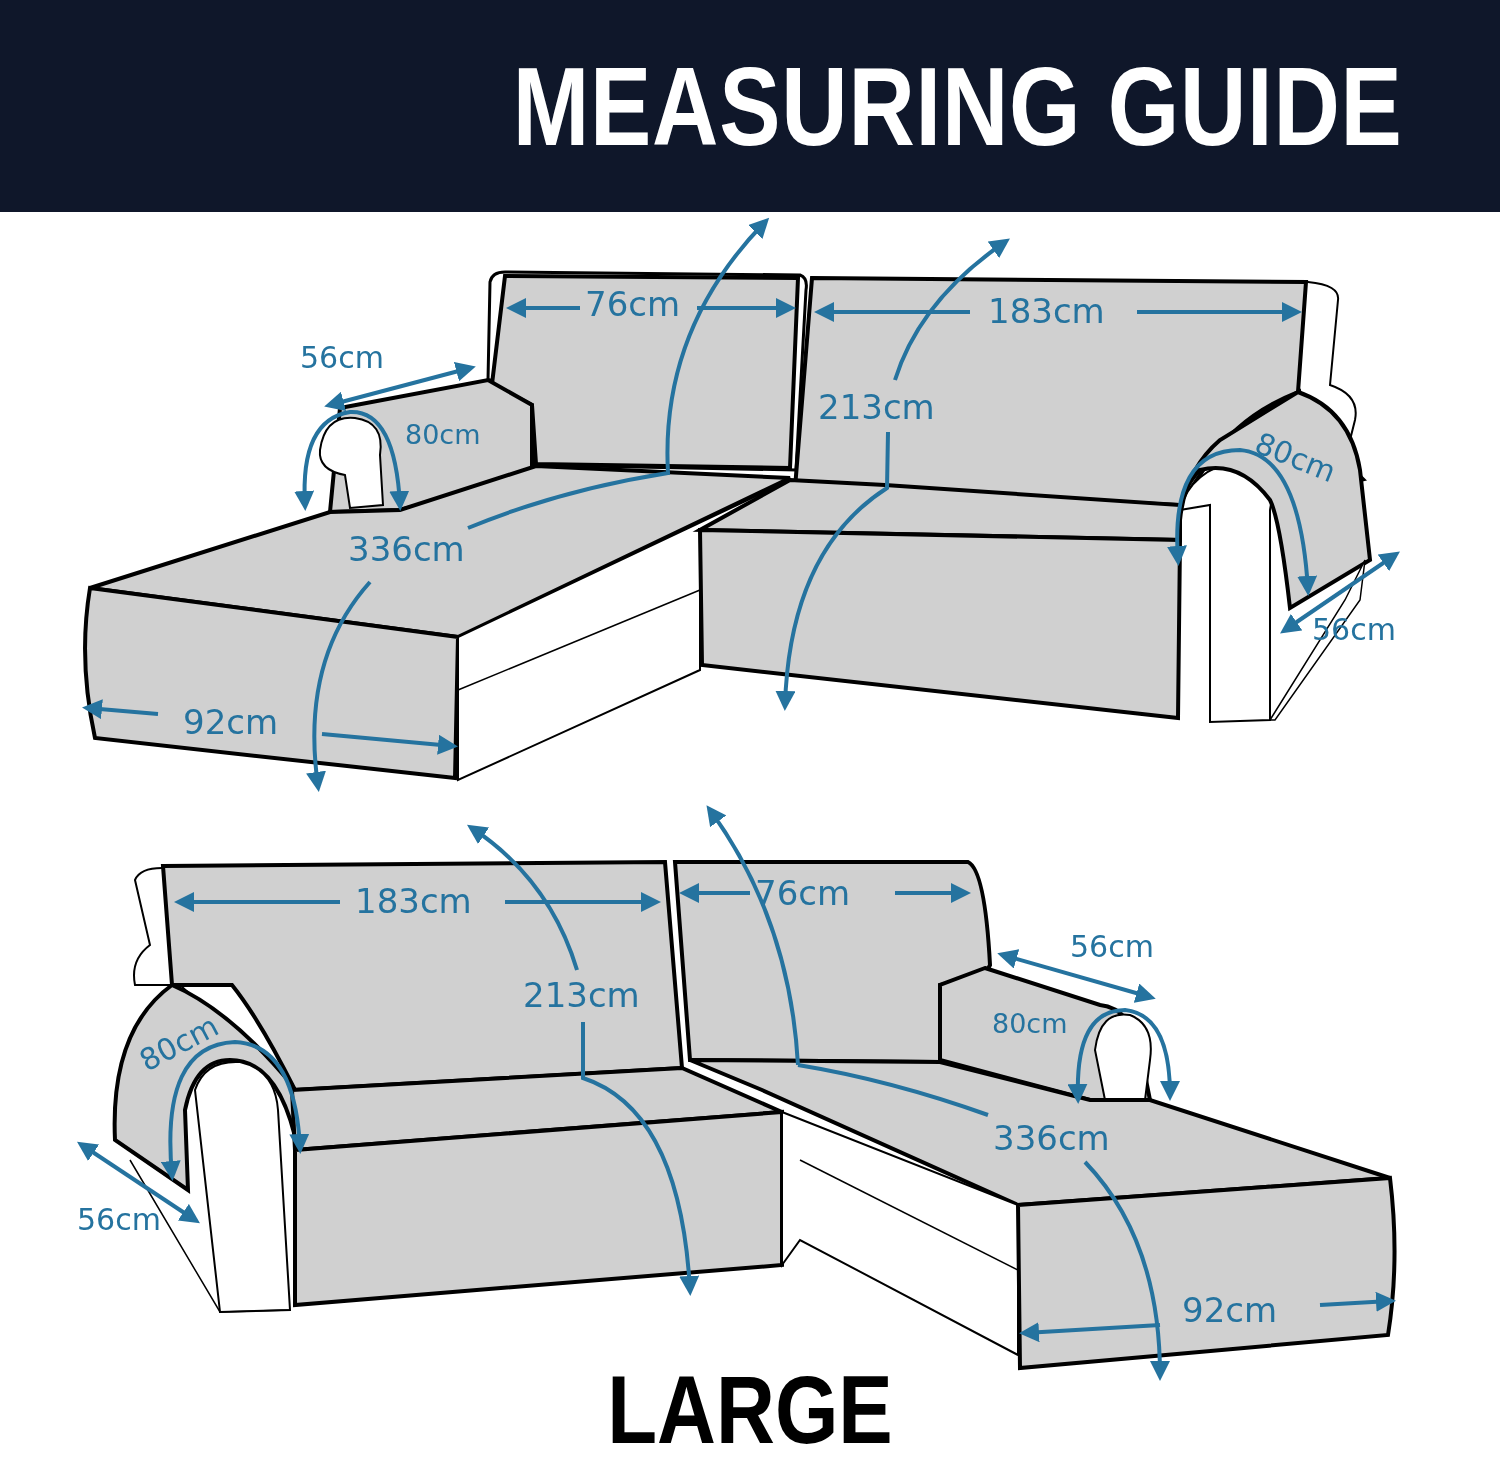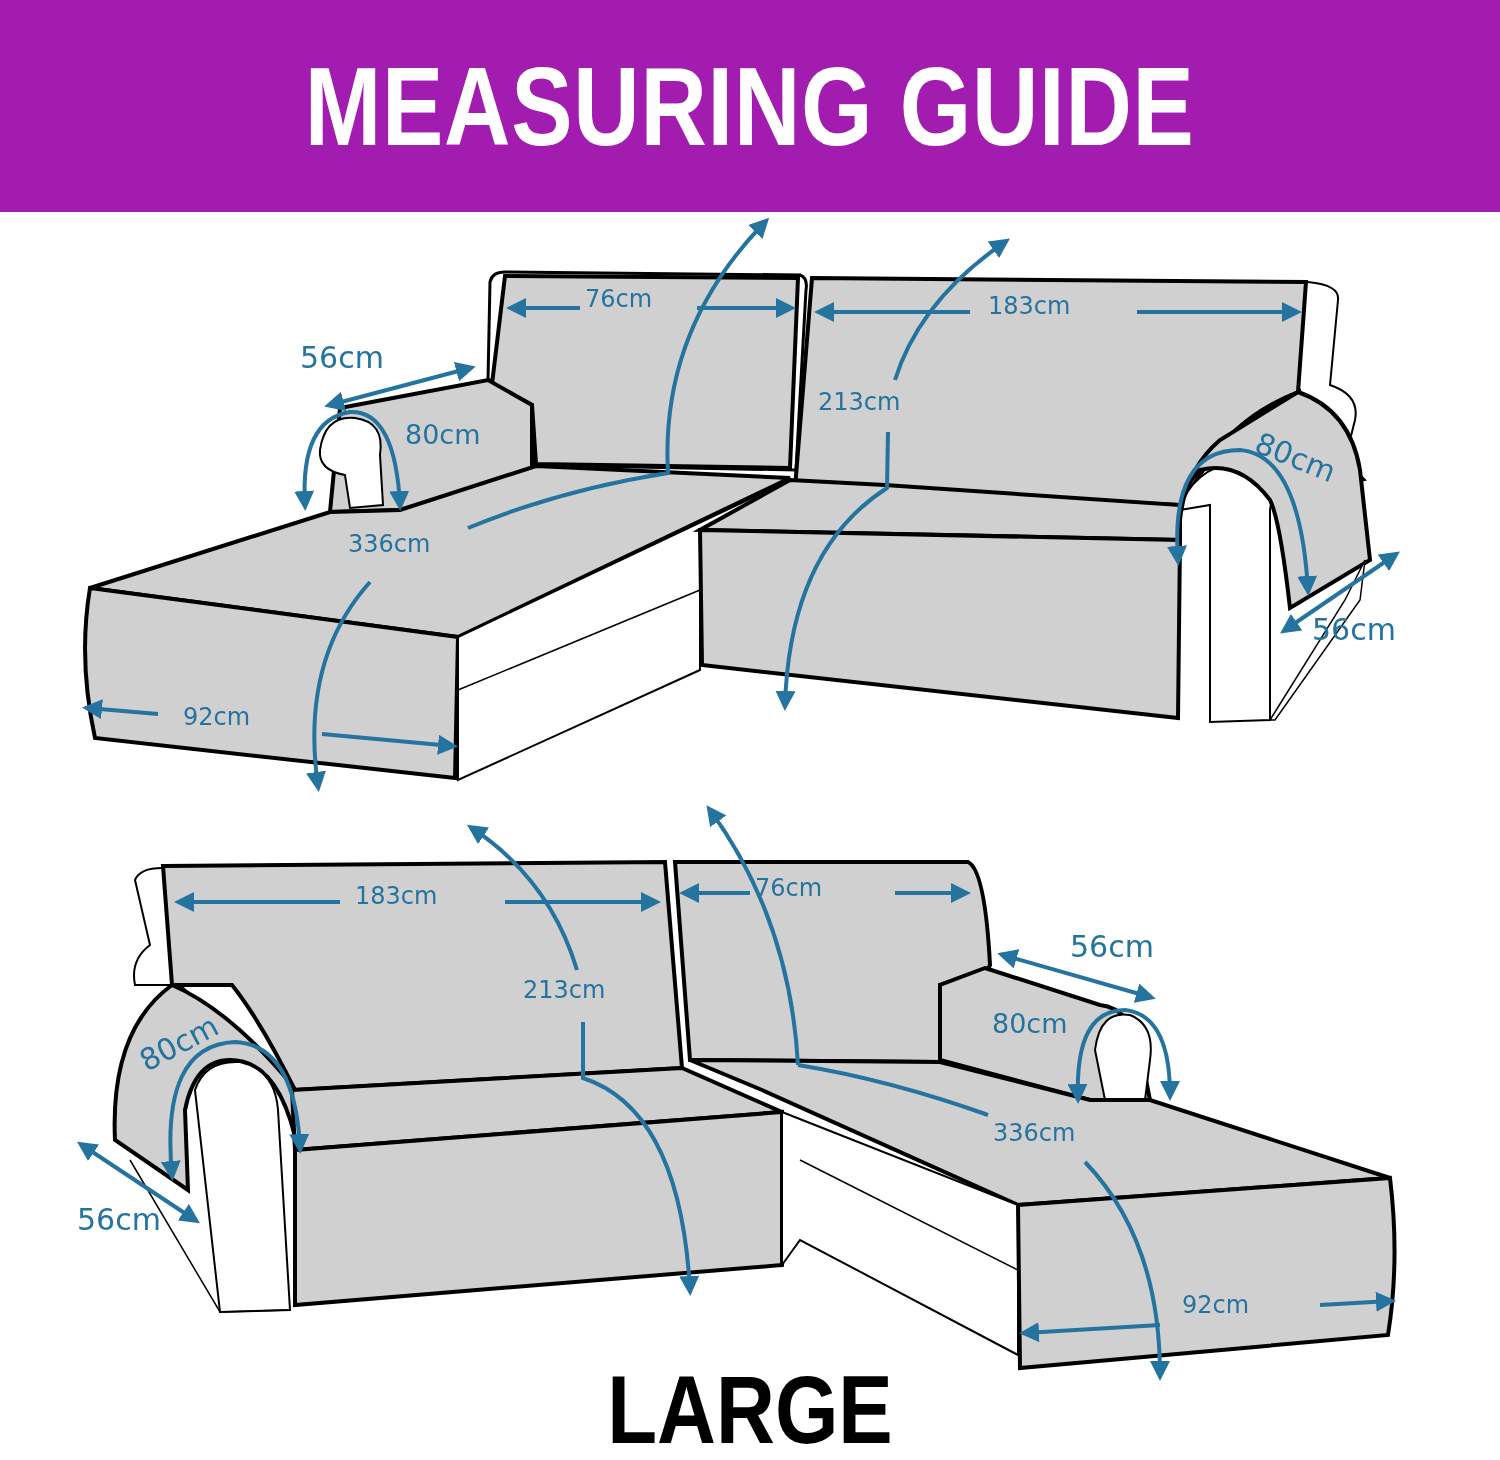--- a/index.html
+++ b/index.html
@@ -1,20 +1,20 @@
 <!DOCTYPE html>
 <html><head>
 <meta charset="utf-8">
 <style>
   html, body { margin: 0; padding: 0; background: #ffffff; }
   body { width: 1500px; height: 1460px; position: relative; overflow: hidden; font-family: "Liberation Sans", sans-serif; }
-  .header { position: absolute; left: 0; top: 0; width: 1500px; height: 212px; background: #a21caf; display: flex; align-items: center; justify-content: center; }
+  .header { position: absolute; left: 0; top: 0; width: 1500px; height: 212px; background: #0f172a; display: flex; align-items: center; justify-content: flex-end; }
   .header-title { color: #ffffff; font-family: "Liberation Sans", sans-serif; font-weight: bold; font-size: 112px; letter-spacing: 1px; transform: scaleX(0.82); white-space: nowrap; }
   .label { position: absolute; color: #25739f; font-family: "DejaVu Sans", sans-serif; white-space: nowrap; line-height: 1; }
-  .lg { font-size: 24px; }
+  .lg { font-size: 34px; }
   .md { font-size: 30px; }
   .sm { font-size: 27px; }
   .footer-title { position: absolute; left: 0; top: 1362px; width: 1500px; text-align: center; font-family: "Liberation Sans", sans-serif; font-weight: bold; font-size: 96px; color: #000; transform: scaleX(0.85); line-height: 1; }
   svg { position: absolute; left: 0; top: 0; }
 </style>
 </head>
 <body>
 
 <div class="header">
   <div class="header-title">MEASURING GUIDE</div>

